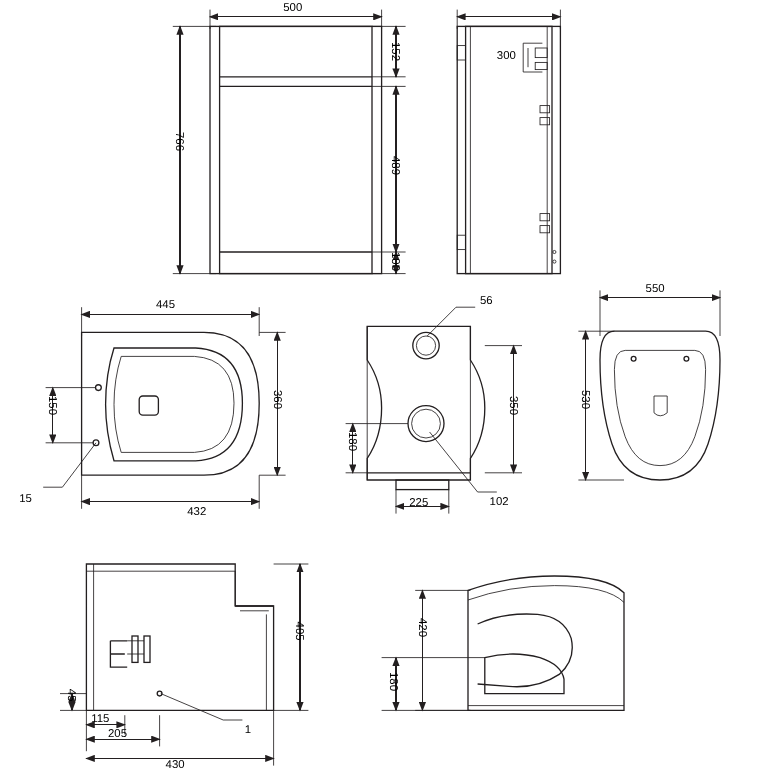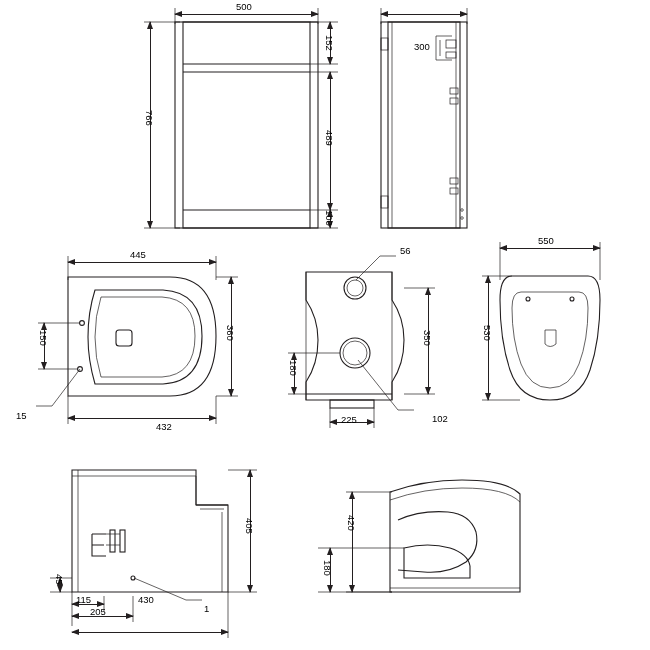--- a/index.html
+++ b/index.html
@@ -288,32 +288,32 @@
     <span class="dimtxt v" style="position:absolute;left:324px;top:130px;">489</span>
     <span class="dimtxt v" style="position:absolute;left:324px;top:210px;">100</span>
 
     <span class="dimtxt" style="position:absolute;left:130px;top:249px;">445</span>
     <span class="dimtxt" style="position:absolute;left:130px;top:421px;margin-left:26px;">432</span>
     <span class="dimtxt v" style="position:absolute;left:225px;top:325px;">360</span>
     <span class="dimtxt v" style="position:absolute;left:38px;top:330px;">150</span>
     <span class="dimtxt" style="position:absolute;left:16px;top:410px;">15</span>
 
     <span class="dimtxt" style="position:absolute;left:388px;top:245px;padding-left:12px;">56</span>
-    <span class="dimtxt" style="position:absolute;left:432px;top:413px;text-align:right;">102</span>
+    <span class="dimtxt" style="position:absolute;left:408px;top:413px;text-align:right;">102</span>
     <span class="dimtxt v" style="position:absolute;left:422px;top:330px;">350</span>
     <span class="dimtxt v" style="position:absolute;left:288px;top:360px;">180</span>
     <span class="dimtxt" style="position:absolute;left:341px;top:414px;">225</span>
 
     <span class="dimtxt" style="position:absolute;left:538px;top:235px;">550</span>
     <span class="dimtxt v" style="position:absolute;left:482px;top:325px;">530</span>
 
     <span class="dimtxt v" style="position:absolute;left:244px;top:518px;">405</span>
     <span class="dimtxt v" style="position:absolute;left:54px;top:574px;">45</span>
     <span class="dimtxt" style="position:absolute;left:76px;top:594px;">115</span>
     <span class="dimtxt" style="position:absolute;left:90px;top:606px;">205</span>
-    <span class="dimtxt" style="position:absolute;left:138px;top:594px;text-align:center;">430</span>
+    <span class="dimtxt" style="position:absolute;left:138px;top:632px;text-align:center;">430</span>
     <span class="dimtxt" style="position:absolute;left:204px;top:603px;">1</span>
 
     <span class="dimtxt v" style="position:absolute;left:346px;top:515px;">420</span>
     <span class="dimtxt v" style="position:absolute;left:322px;top:560px;">180</span>
   </div>
 
 </div>
 
 </body></html>

